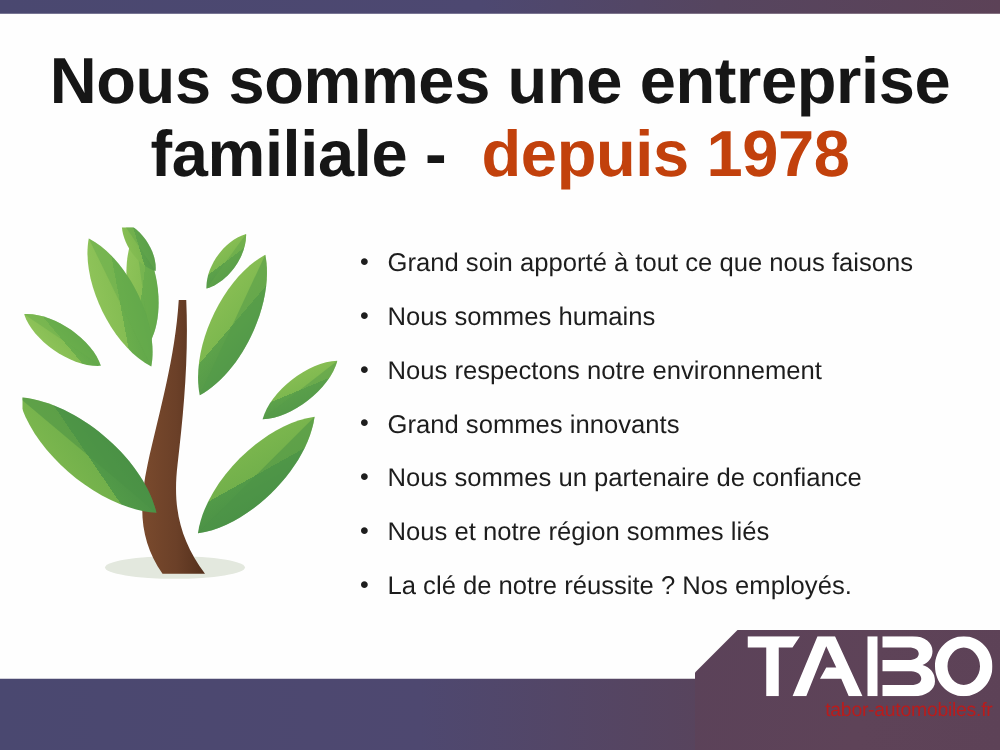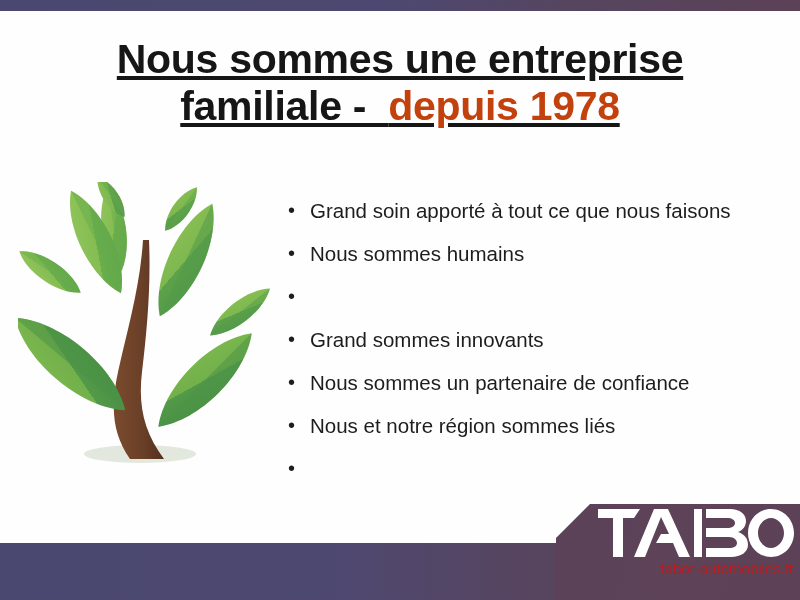--- a/index.html
+++ b/index.html
@@ -34,25 +34,24 @@
   .title-block {
     position: absolute;
     left: 0; top: 36px;
     width: 800px;
     text-align: center;
     line-height: 1.14;
     letter-spacing: -0.3px;
   }
   .title-line {
     display: block;
-    font-size: 41px;
+    font-size: 52px;
     font-weight: bold;
     color: #161616;
     white-space: pre;
-    text-decoration: underline;
   }
   .title-accent {
     color: #c2410c;
   }
 
   
   .tree {
     position: absolute;
     left: 18px;
     top: 182px;
@@ -199,25 +198,25 @@
           <path d="M0 -66 C25 -33 25 33 0 66 C-25 33 -25 -33 0 -66 Z" fill="url(#lf3)"></path>
           <path d="M0 -66 C25 -33 25 33 0 66 Z" fill="#4d9447" opacity="0.55"></path>
         </g>
       </g>
     </svg>
   </div>
 
   <ul class="bullets">
     <li><span class="dot">•</span><span>Grand soin apporté à tout ce que nous faisons</span></li>
     <li><span class="dot">•</span><span>Nous sommes humains</span></li>
-    <li><span class="dot">•</span></li>
+    <li><span class="dot">•</span><span>Nous respectons notre environnement</span></li>
     <li><span class="dot">•</span><span>Grand sommes innovants</span></li>
     <li><span class="dot">•</span><span>Nous sommes un partenaire de confiance</span></li>
     <li><span class="dot">•</span><span>Nous et notre région sommes liés</span></li>
-    <li><span class="dot">•</span></li>
+    <li><span class="dot">•</span><span>La clé de notre réussite ? Nos employés.</span></li>
   </ul>
 
   <div class="bar-bottom"></div>
 
   <div class="logo-panel"></div>
 
   <div class="logo-wordmark">
     <svg viewBox="0 0 196 48" width="196" height="48" xmlns="http://www.w3.org/2000/svg">
       <g fill="#ffffff">
 

